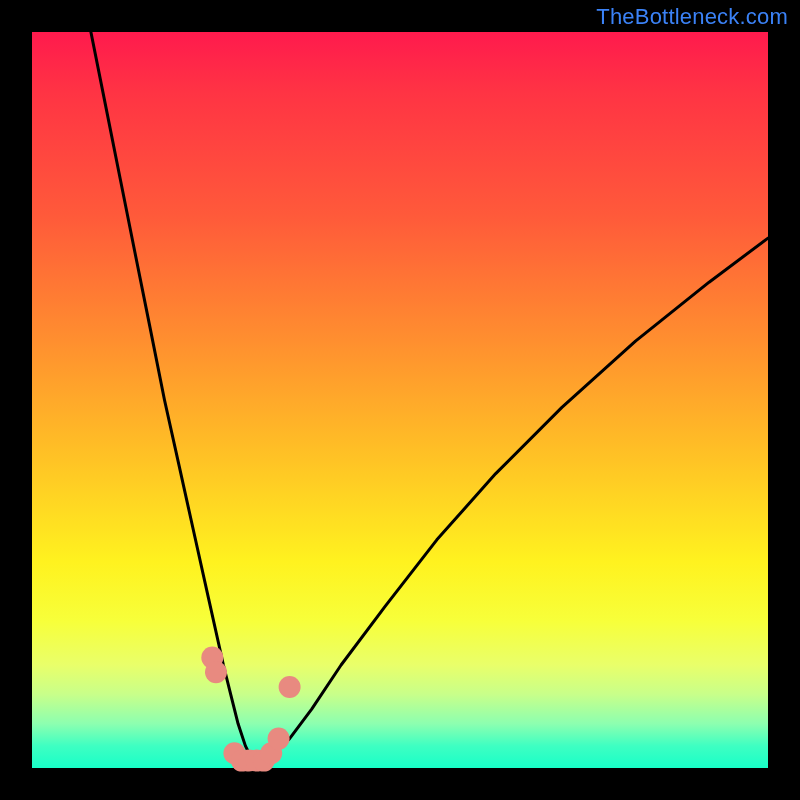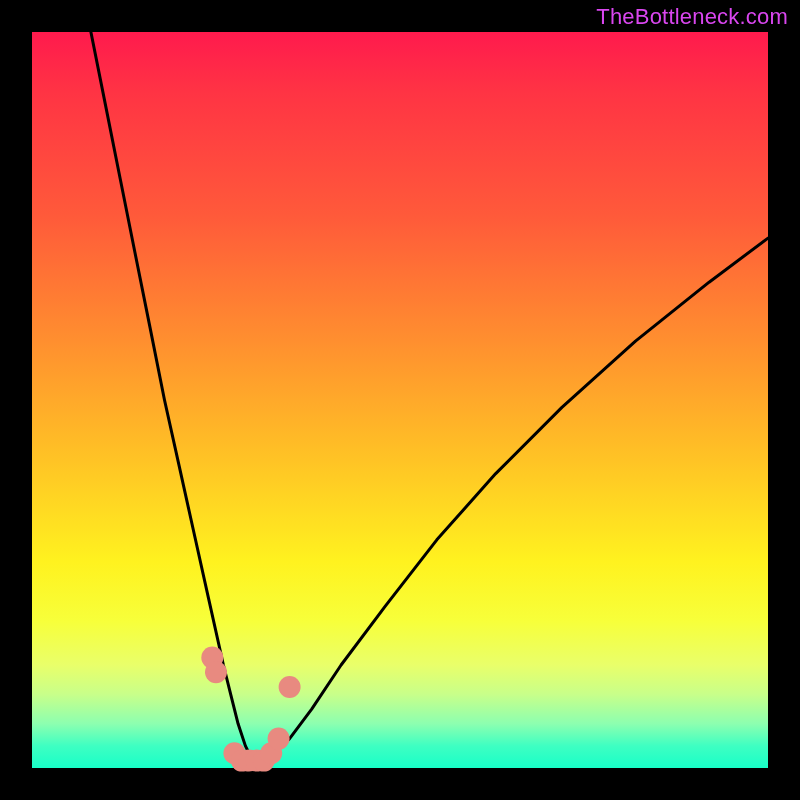--- a/index.html
+++ b/index.html
@@ -47,21 +47,21 @@
     left: 0;
     top: 0;
     width: 736px;
     height: 736px;
     overflow: visible;
   }
   .watermark {
     position: absolute;
     top: 4px;
     right: 12px;
-    color: #d946ef;
+    color: #3b82f6;
     font-size: 22px;
     font-weight: 500;
     letter-spacing: 0.2px;
     user-select: none;
   }
 </style>
 </head>
 <body>
 
 <div class="frame">

